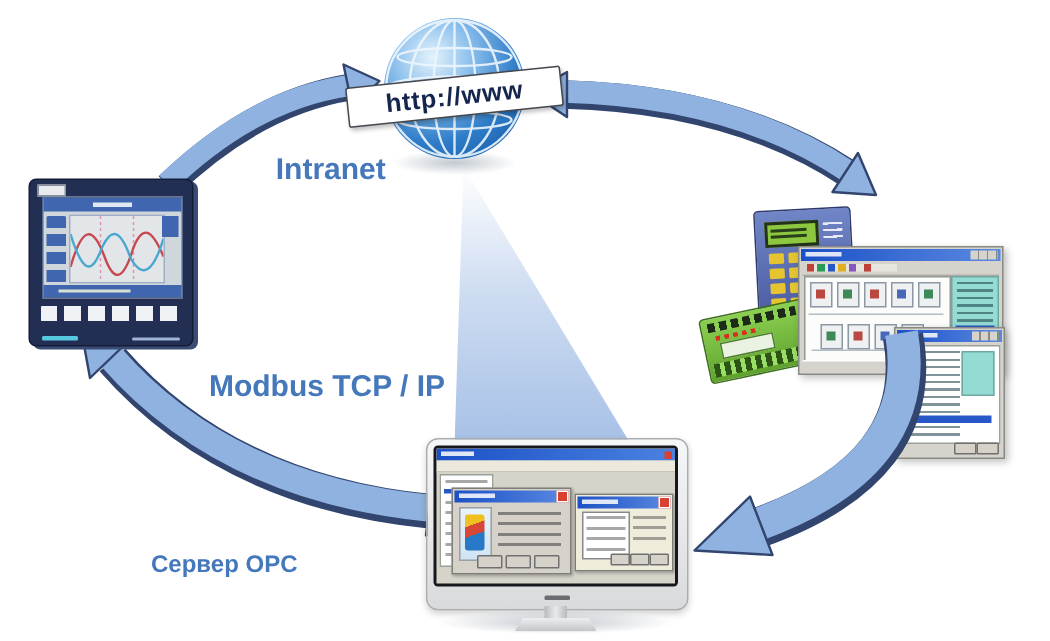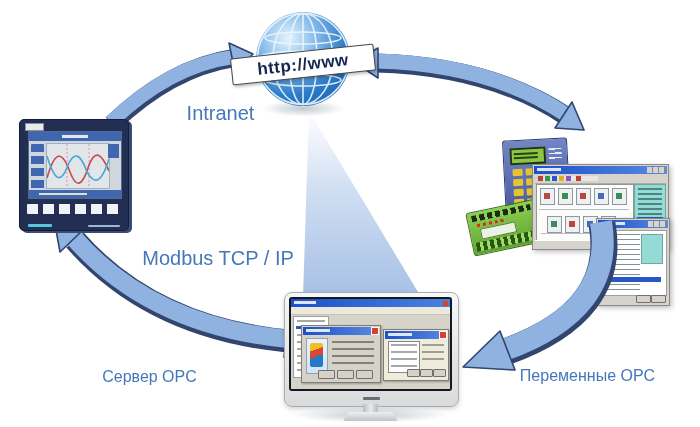--- a/index.html
+++ b/index.html
@@ -4,21 +4,21 @@
 <style>
   :root{
     --label-text:#4577bb;
     --arrow-fill:#8fb2e0;
     --arrow-outline:#31456e;
     --banner-text:#15264e;
   }
   html,body{margin:0;padding:0;background:#fff;}
   .stage{position:relative;width:700px;height:427px;background:#fff;overflow:hidden;
          font-family:"Liberation Sans",sans-serif;}
-  .lbl{position:absolute;color:var(--label-text);font-weight:400;text-align:center;line-height:1.1;}
+  .lbl{position:absolute;color:var(--label-text);font-weight:700;text-align:center;line-height:1.1;}
 
   
   .softshadow{position:absolute;background:radial-gradient(ellipse at center,rgba(120,135,150,.45),rgba(120,135,150,0) 68%);}
 
   
   .beam{position:absolute;left:303px;top:111px;width:118px;height:186px;
         background:linear-gradient(to bottom,rgba(255,255,255,0) 0%,rgba(166,192,230,.55) 45%,#a6c0e6 100%);
         clip-path:polygon(6px 0,0 100%,100% 100%);z-index:1;}
 
   
@@ -332,15 +332,14 @@
     <g>
       <path class="band-dark" stroke-width="27" d="M 602,224 Q 618,312 505,352"></path>
       <path class="band" stroke-width="22" d="M 601,222 Q 616,310 504,350"></path>
       <polygon class="head" points="463,367 500,331 515,370"></polygon>
     </g>
   </svg>
 
   <div class="lbl labels" style="left:148px;top:102px;width:145px;font-size:20px;">Intranet</div>
   <div class="lbl labels" style="left:82px;top:368px;width:135px;font-size:16px;">Сервер OPC</div>
   <div class="lbl labels" style="left:118px;top:247px;width:200px;font-size:20px;">Modbus TCP / IP</div>
-  <div class="lbl labels" style="left:500px;top:367px;width:175px;font-size:16px;">Переменные OPC</div>
 
 </div>
 
 </body></html>

